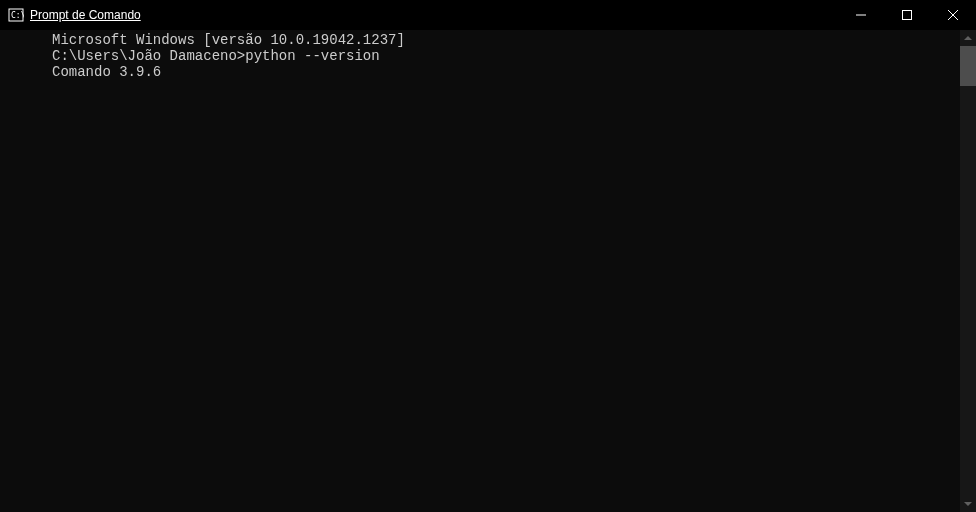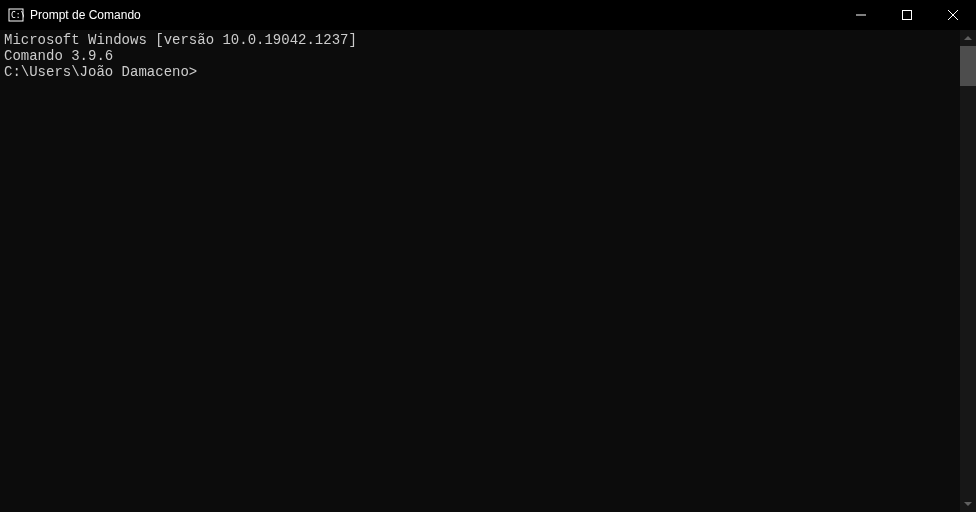--- a/index.html
+++ b/index.html
@@ -24,38 +24,40 @@
     .titlebar-icon {
       width: 16px;
       height: 16px;
       margin-right: 6px;
       display: flex;
       align-items: center;
       justify-content: center;
     }
     .titlebar-title {
       flex: 1;
+      text-decoration: underline;
     }
     .titlebar-controls {
       display: flex;
       height: 100%;
     }
     .titlebar-btn {
       width: 46px;
       height: 30px;
       display: flex;
       align-items: center;
       justify-content: center;
       color: #ffffff;
       cursor: pointer;
     }
     .terminal-area {
       position: relative;
       height: calc(100% - 30px);
       display: flex;
+      padding-left: 48px;
     }
     .terminal-content {
       flex: 1;
       padding: 2px 4px;
       color: #cccccc;
       font-size: 14px;
       line-height: 16px;
       white-space: pre;
       font-family: Consolas, 'Courier New', monospace;
     }
@@ -110,21 +112,21 @@
     <div class="titlebar-btn close">
       <svg width="10" height="10" viewBox="0 0 10 10">
         <line x1="0" y1="0" x2="10" y2="10" stroke="#ffffff" stroke-width="1"></line>
         <line x1="10" y1="0" x2="0" y2="10" stroke="#ffffff" stroke-width="1"></line>
       </svg>
     </div>
   </div>
 </div>
 
 <div class="terminal-area">
-  <div class="terminal-content"><span class="line">Microsoft Windows [versão 10.0.19042.1237]</span><span class="line"></span><span class="line">Comando 3.9.6</span><span class="line"></span><span class="line">C:\Users\João Damaceno&gt;</span></div>
+  <div class="terminal-content"><span class="line">Microsoft Windows [versão 10.0.19042.1237]</span><span class="line"></span><span class="line">C:\Users\João Damaceno&gt;python --version</span><span class="line">Comando 3.9.6</span><span class="line"></span></div>
   <div class="scrollbar">
     <div class="scrollbar-arrow">
       <svg width="8" height="4" viewBox="0 0 8 4">
           <polygon points="4,0 8,4 0,4" fill="#606060"></polygon>
         </svg>
     </div>
     <div class="scrollbar-thumb"></div>
     <div class="scrollbar-arrow" style="position:absolute;bottom:0;">
       <svg width="8" height="4" viewBox="0 0 8 4">
           <polygon points="0,0 8,0 4,4" fill="#606060"></polygon>

